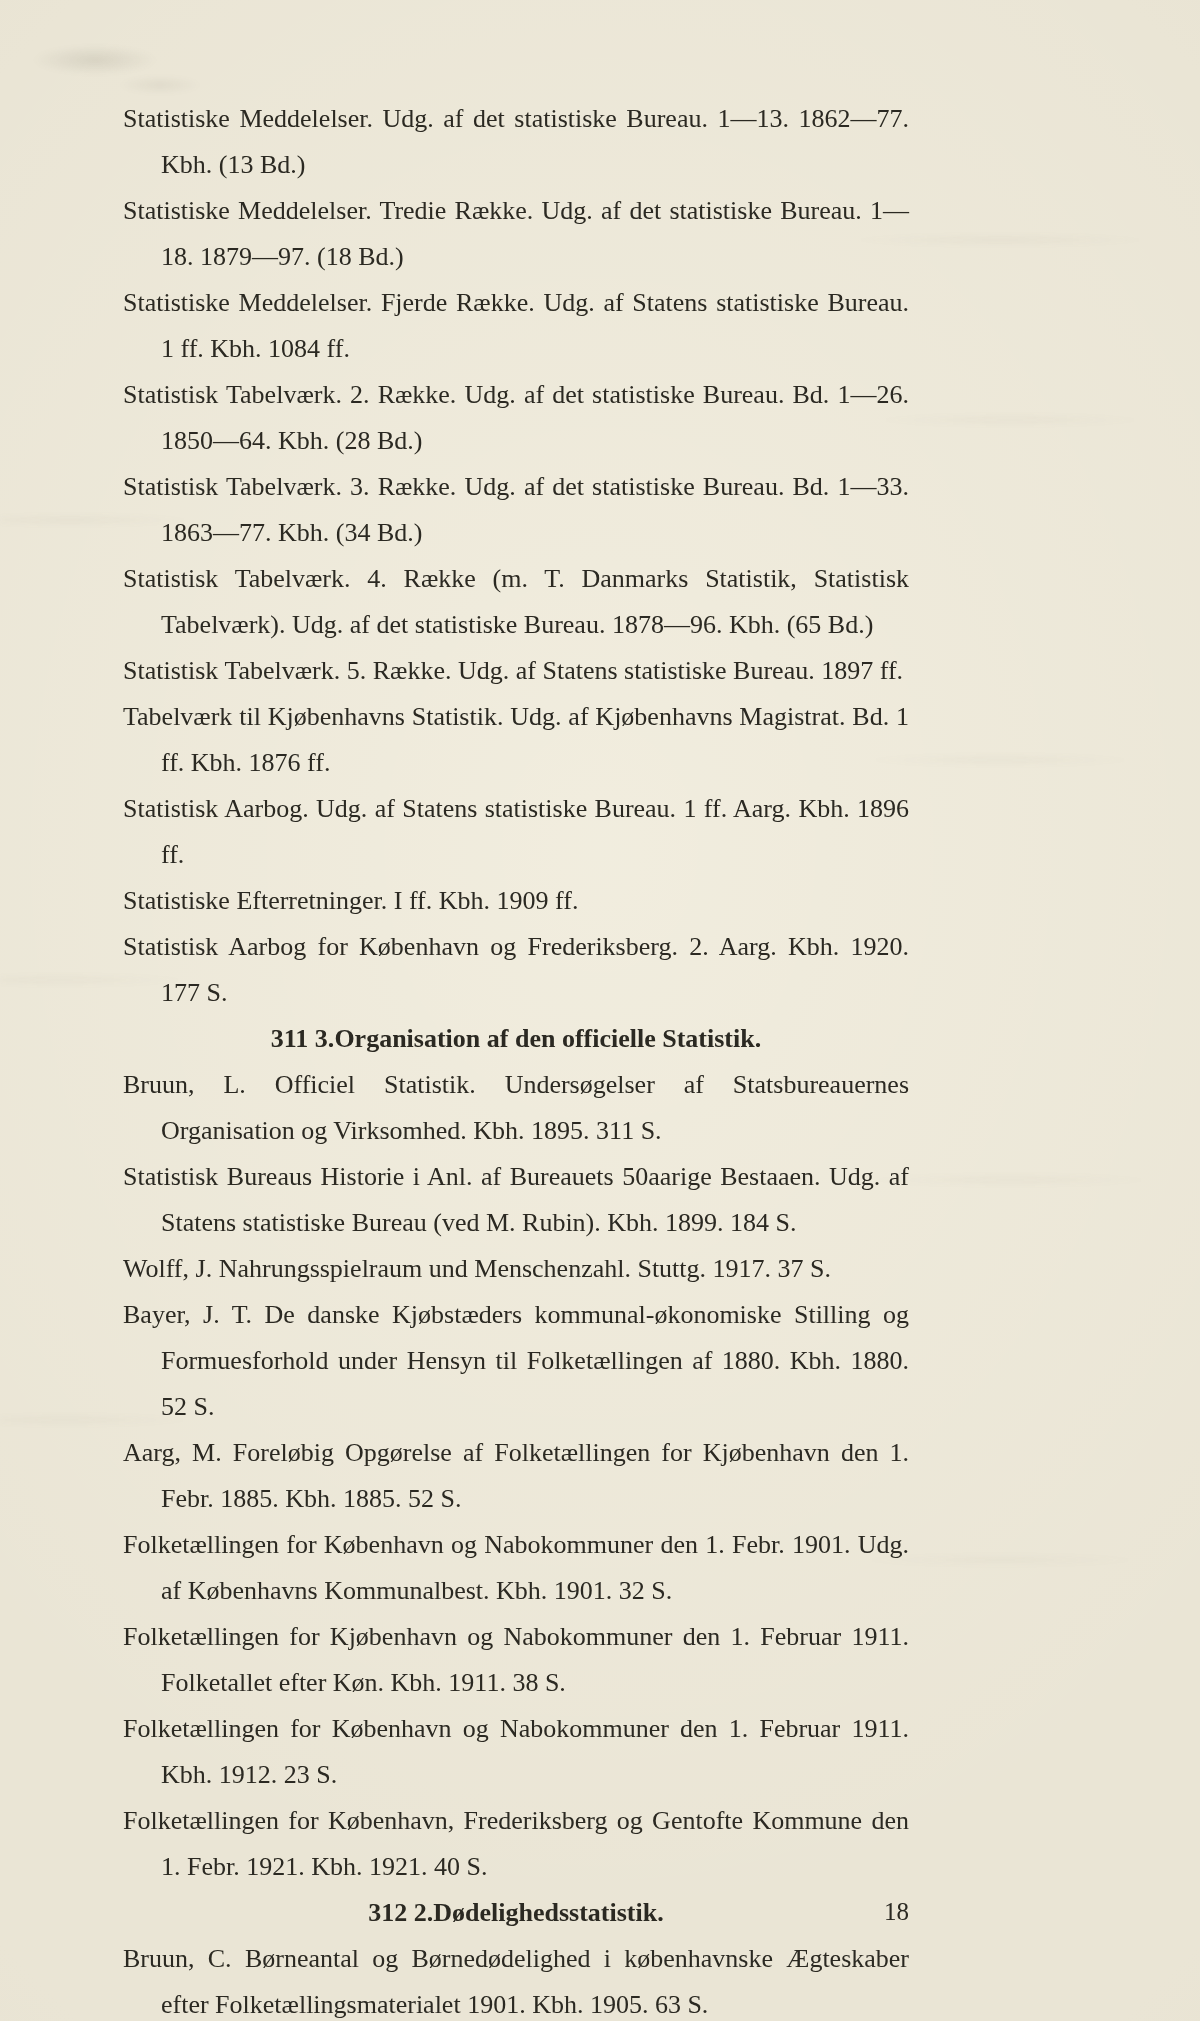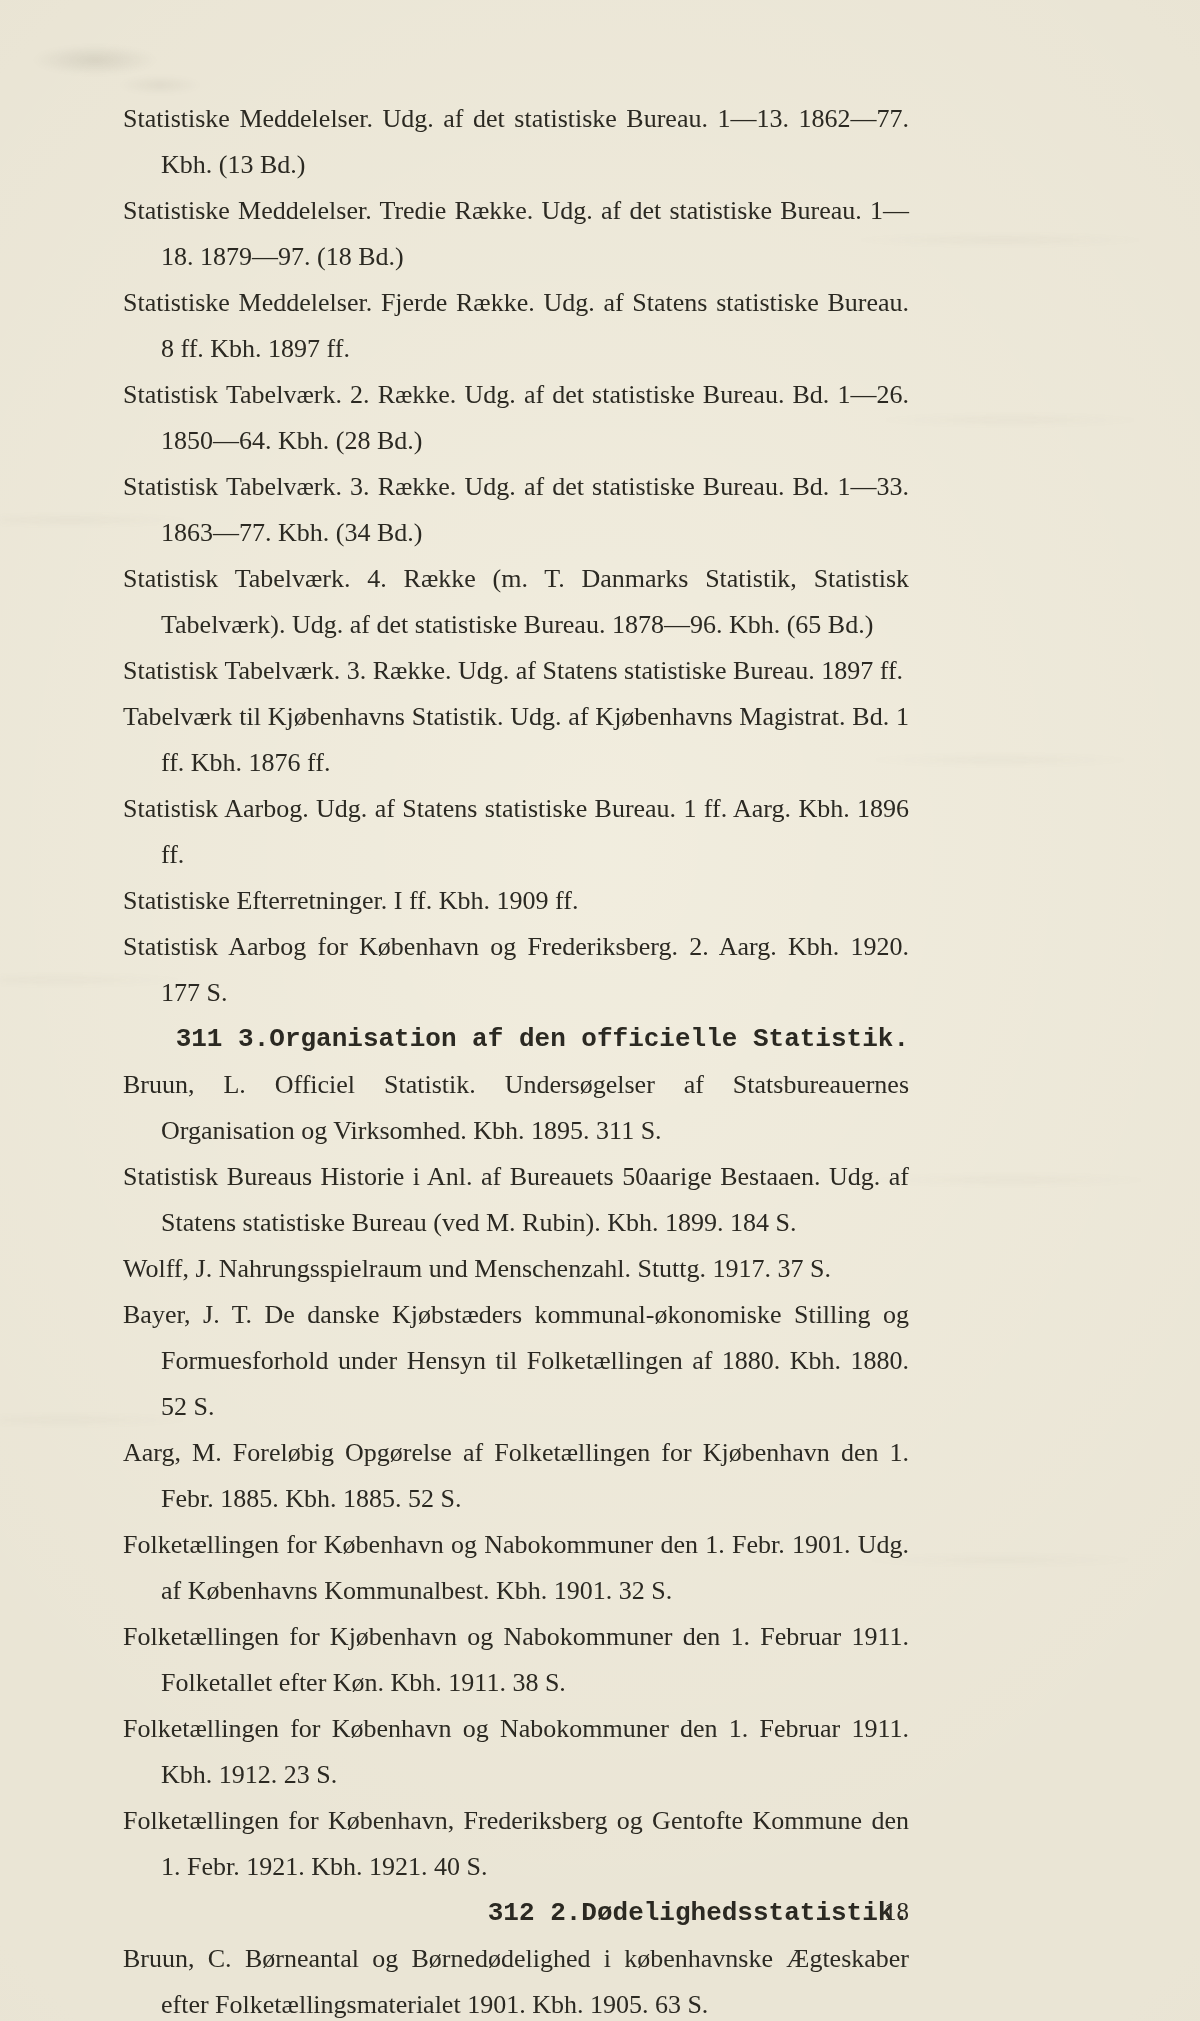--- a/index.html
+++ b/index.html
@@ -52,24 +52,23 @@
   .entry {
     margin: 0;
     padding-left: 38px;
     text-indent: -38px;
   }
   .author {
     font-weight: normal;
   }
   .heading {
     display: flex;
-    justify-content: flex-end;
+    justify-content: center;
     font-weight: bold;
     text-align: left;
-    font-family: Liberation Mono, monospace;
   }
   .heading-number { white-space: nowrap; }
   .heading-title  { white-space: nowrap; }
   .page-number {
     position: absolute;
     top: 1898px;
     left: 123px;
     width: 786px;
     text-align: right;
     font-size: 25px;
@@ -77,25 +76,25 @@
   }
 </style>
 </head>
 <body>
 
 <div class="page">
   <div class="bleed"></div>
   <main class="text-block" id="text-block">
       <p class="entry"><span>Statistiske Meddelelser. Udg. af det statistiske Bureau. 1—13. 1862—77. Kbh. (13 Bd.)</span></p>
       <p class="entry"><span>Statistiske Meddelelser. Tredie Række. Udg. af det statistiske Bureau. 1—18. 1879—97. (18 Bd.)</span></p>
-      <p class="entry"><span>Statistiske Meddelelser. Fjerde Række. Udg. af Statens statistiske Bureau. 8 ff. Kbh. 1897 ff.</span></p>
+      <p class="entry"><span>Statistiske Meddelelser. Fjerde Række. Udg. af Statens statistiske Bureau. 1 ff. Kbh. 1084 ff.</span></p>
       <p class="entry"><span>Statistisk Tabelværk. 2. Række. Udg. af det statistiske Bureau. Bd. 1—26. 1850—64. Kbh. (28 Bd.)</span></p>
       <p class="entry"><span>Statistisk Tabelværk. 3. Række. Udg. af det statistiske Bureau. Bd. 1—33. 1863—77. Kbh. (34 Bd.)</span></p>
       <p class="entry"><span>Statistisk Tabelværk. 4. Række (m. T. Danmarks Statistik, Statistisk Tabelværk). Udg. af det statistiske Bureau. 1878—96. Kbh. (65 Bd.)</span></p>
-      <p class="entry"><span>Statistisk Tabelværk. 3. Række. Udg. af Statens statistiske Bureau. 1897 ff.</span></p>
+      <p class="entry"><span>Statistisk Tabelværk. 5. Række. Udg. af Statens statistiske Bureau. 1897 ff.</span></p>
       <p class="entry"><span>Tabelværk til Kjøbenhavns Statistik. Udg. af Kjøbenhavns Magistrat. Bd. 1 ff. Kbh. 1876 ff.</span></p>
       <p class="entry"><span>Statistisk Aarbog. Udg. af Statens statistiske Bureau. 1 ff. Aarg. Kbh. 1896 ff.</span></p>
       <p class="entry"><span>Statistiske Efterretninger. I ff. Kbh. 1909 ff.</span></p>
       <p class="entry"><span>Statistisk Aarbog for København og Frederiksberg. 2. Aarg. Kbh. 1920. 177 S.</span></p>
       <div class="heading">
         <span class="heading-number">311 3.</span>
         <span class="heading-title">Organisation af den officielle Statistik.</span>
       </div>
       <p class="entry"><span class="author">Bruun, L.</span> <span>Officiel Statistik. Undersøgelser af Statsbureauernes Organisation og Virksomhed. Kbh. 1895. 311 S.</span></p>
       <p class="entry"><span>Statistisk Bureaus Historie i Anl. af Bureauets 50aarige Bestaaen. Udg. af Statens statistiske Bureau (ved M. Rubin). Kbh. 1899. 184 S.</span></p>

